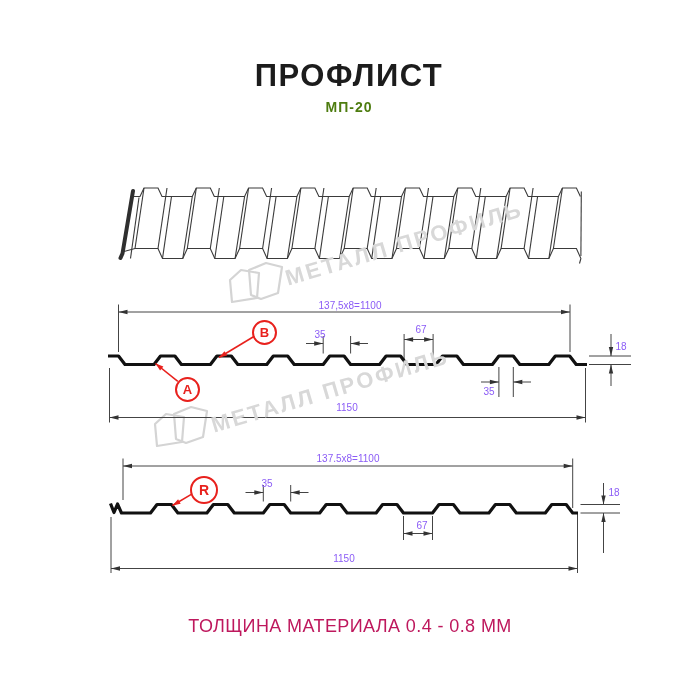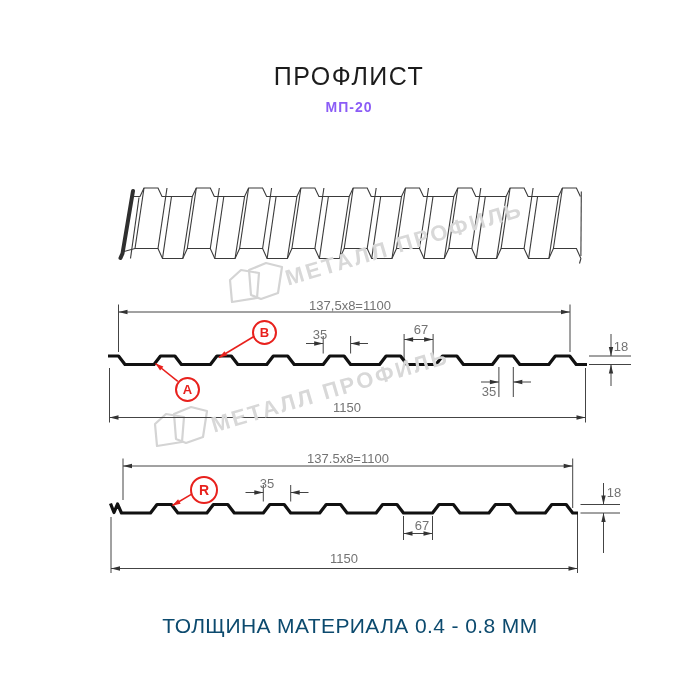--- a/index.html
+++ b/index.html
@@ -1,24 +1,24 @@
 <!DOCTYPE html>
 <html><head>
 <meta charset="utf-8">
 <style>
   html,body{margin:0;padding:0;background:#fff;}
   #stage{position:relative;width:700px;height:700px;background:#ffffff;overflow:hidden;
          font-family:"Liberation Sans","DejaVu Sans",sans-serif;}
   #cad{position:absolute;left:0;top:0;}
   .txt{position:absolute;white-space:nowrap;color:#1f1f1f;}
   .center{transform:translate(-50%,-50%);}
-  #title{left:349px;top:76px;font-size:25px;font-weight:400;letter-spacing:1.5px;color:#1c1c1c;}
-  #subtitle{left:349px;top:107px;font-size:14px;font-weight:700;letter-spacing:1px;color:#8b5cf6;}
-  #footer-note{left:350px;top:626px;font-size:21px;font-weight:500;letter-spacing:.4px;color:#0c4a6e;}
-  .dim{font-size:13px;color:#737373;}
+  #title{left:349px;top:76px;font-size:31px;font-weight:700;letter-spacing:1.5px;color:#1c1c1c;}
+  #subtitle{left:349px;top:107px;font-size:14px;font-weight:700;letter-spacing:1px;color:#4d7c0f;}
+  #footer-note{left:350px;top:626px;font-size:18px;font-weight:500;letter-spacing:.4px;color:#be185d;}
+  .dim{font-size:10px;color:#8b5cf6;}
   .wm{position:absolute;color:#d8d8d8;font-size:22px;font-weight:700;letter-spacing:2.5px;
       white-space:nowrap;transform-origin:left center;transform:rotate(-16.5deg);z-index:1;}
   #wm1{left:286px;top:266px;}
   #wm2{left:212px;top:413px;}
   .marker{position:absolute;border:2px solid #e8211d;border-radius:50%;color:#e8211d;
           display:flex;align-items:center;justify-content:center;font-weight:700;
           background:transparent;z-index:3;}
   #marker-b{left:252px;top:320px;width:21px;height:21px;font-size:13px;}
   #marker-a{left:175px;top:377px;width:21px;height:21px;font-size:13px;}
   #marker-r{left:190px;top:476px;width:24px;height:24px;font-size:14px;}

